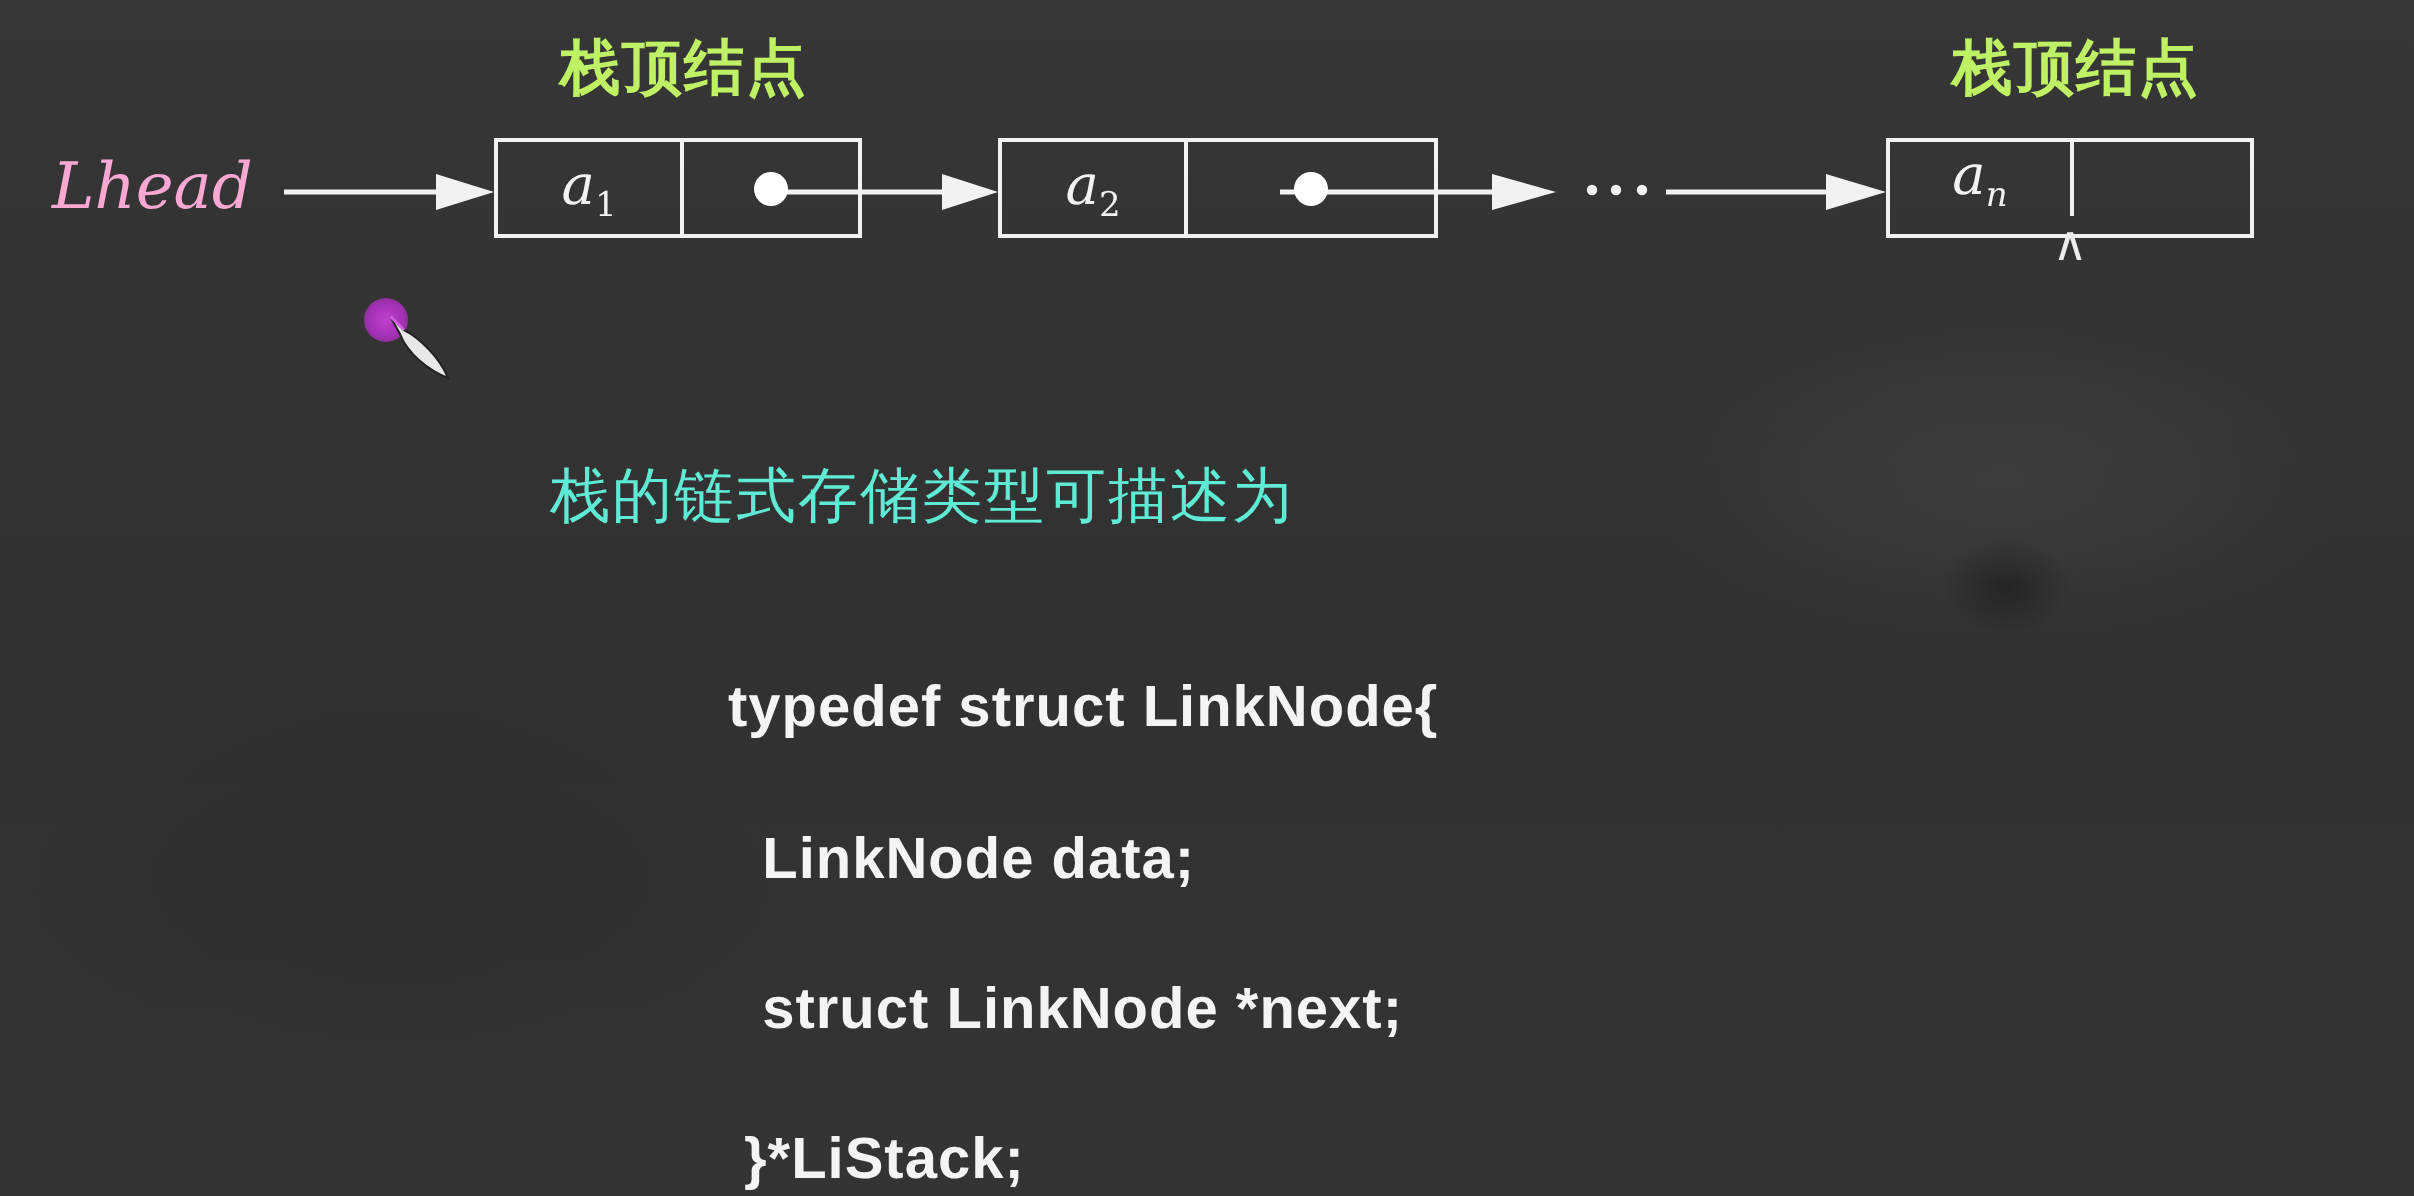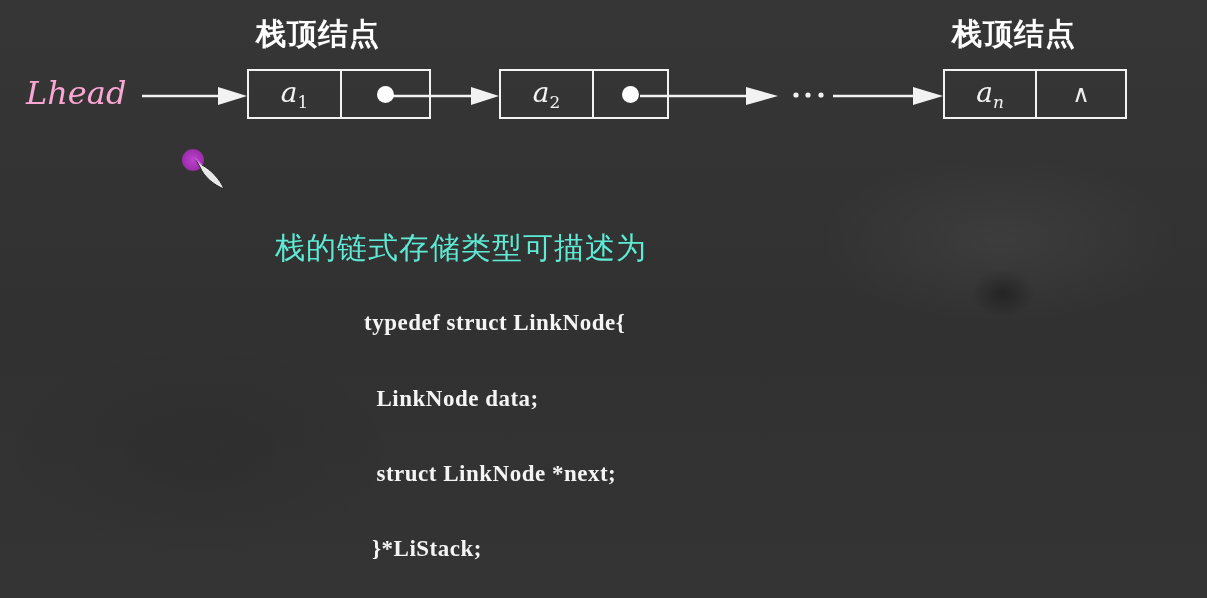--- a/index.html
+++ b/index.html
@@ -10,22 +10,23 @@
       radial-gradient(ellipse 260px 120px at 1000px 240px, rgba(255,255,255,0.05), transparent 70%),
       radial-gradient(ellipse 300px 160px at 200px 450px, rgba(0,0,0,0.08), transparent 70%),
       radial-gradient(ellipse 40px 30px at 1003px 293px, rgba(0,0,0,0.35), transparent 80%),
       linear-gradient(180deg, #363636 0%, #313131 55%, #343434 100%);
     font-family:"DejaVu Sans", sans-serif;
     color:#ffffff;
   }
   .abs { position:absolute; }
   .label-cn {
     font-family:"DejaVu Sans", sans-serif;
-    font-weight:bold; font-size:30px; color:#ffffff; letter-spacing:1px;
+    font-weight:bold; font-size:30px; color:#bef264; letter-spacing:1px;
     white-space:nowrap;
+    margin-left:24px;
   }
   .lhead {
     font-family:"DejaVu Serif", serif; font-style:italic;
     font-size:32px; color:#f9a8d4; white-space:nowrap;
   }
   .node {
     position:absolute; height:50px; border:2px solid #f2f2f2; display:flex;
     box-sizing:border-box;
   }
   .cell { position:relative; height:100%; box-sizing:border-box; display:flex; align-items:center; justify-content:center; }
@@ -35,22 +36,22 @@
   }
   .cell-text sub { font-style:normal; font-size:17px; vertical-align:-6px; }
   .cell-text sub.it { font-style:italic; }
   .ptr-dot { width:17px; height:17px; background:#fff; border-radius:50%; }
   .null-sym { font-family:"DejaVu Sans", sans-serif; font-size:24px; color:#eee; font-weight:normal; }
   .heading {
     font-family:"DejaVu Sans", sans-serif; font-weight:normal; font-size:30px;
     color:#5eead4; letter-spacing:1px; white-space:nowrap;
   }
   .code {
-    font-family:Liberation Serif, serif; font-weight:bold; font-size:23px;
-    color:#f4f4f4; white-space:pre; letter-spacing:0.5px;
+    font-family:Liberation Sans, sans-serif; font-weight:bold; font-size:29px;
+    color:#f4f4f4; white-space:pre; letter-spacing:0.5px;margin-top:28px;
   }
   .cursor-dot {
     width:22px; height:22px; border-radius:50%;
     background:radial-gradient(circle, #c040d0 0%, #a030b0 60%, rgba(160,40,180,0.4) 100%);
   }
 </style>
 </head>
 <body>
 
 <div class="abs label-cn" style="left:256px; top:14px;">栈顶结点</div>
@@ -82,30 +83,30 @@
 
 <div class="node" style="left:247px; top:69px; width:184px;text-align:center;">
   <div class="cell data" style="width:93px;">
     <span class="cell-text"><span>a</span><sub>1</sub></span>
   </div>
   <div class="cell" style="flex:1;">
     <div class="ptr-dot" style="margin-left:0px;"></div>
   </div>
 </div>
 
-<div class="node" style="left:499px; top:69px; width:170px;">
+<div class="node" style="left:499px; top:69px; width:220px;">
   <div class="cell data" style="width:93px;">
     <span class="cell-text"><span>a</span><sub>2</sub></span>
   </div>
   <div class="cell" style="flex:1;">
     <div class="ptr-dot"></div>
   </div>
 </div>
 
-<div class="node" style="left:943px; top:69px; width:184px;">
+<div class="node" style="left:943px; top:69px; width:184px;flex-direction:column;">
   <div class="cell data" style="width:92px;">
     <span class="cell-text"><span>a</span><sub class="it">n</sub></span>
   </div>
   <div class="cell" style="flex:1;">
     <span class="null-sym">∧</span>
   </div>
 </div>
 
 <div class="abs cursor-dot" style="left:182px; top:149px;"></div>
 <svg class="abs" style="left:190px; top:155px;" width="40" height="40">

